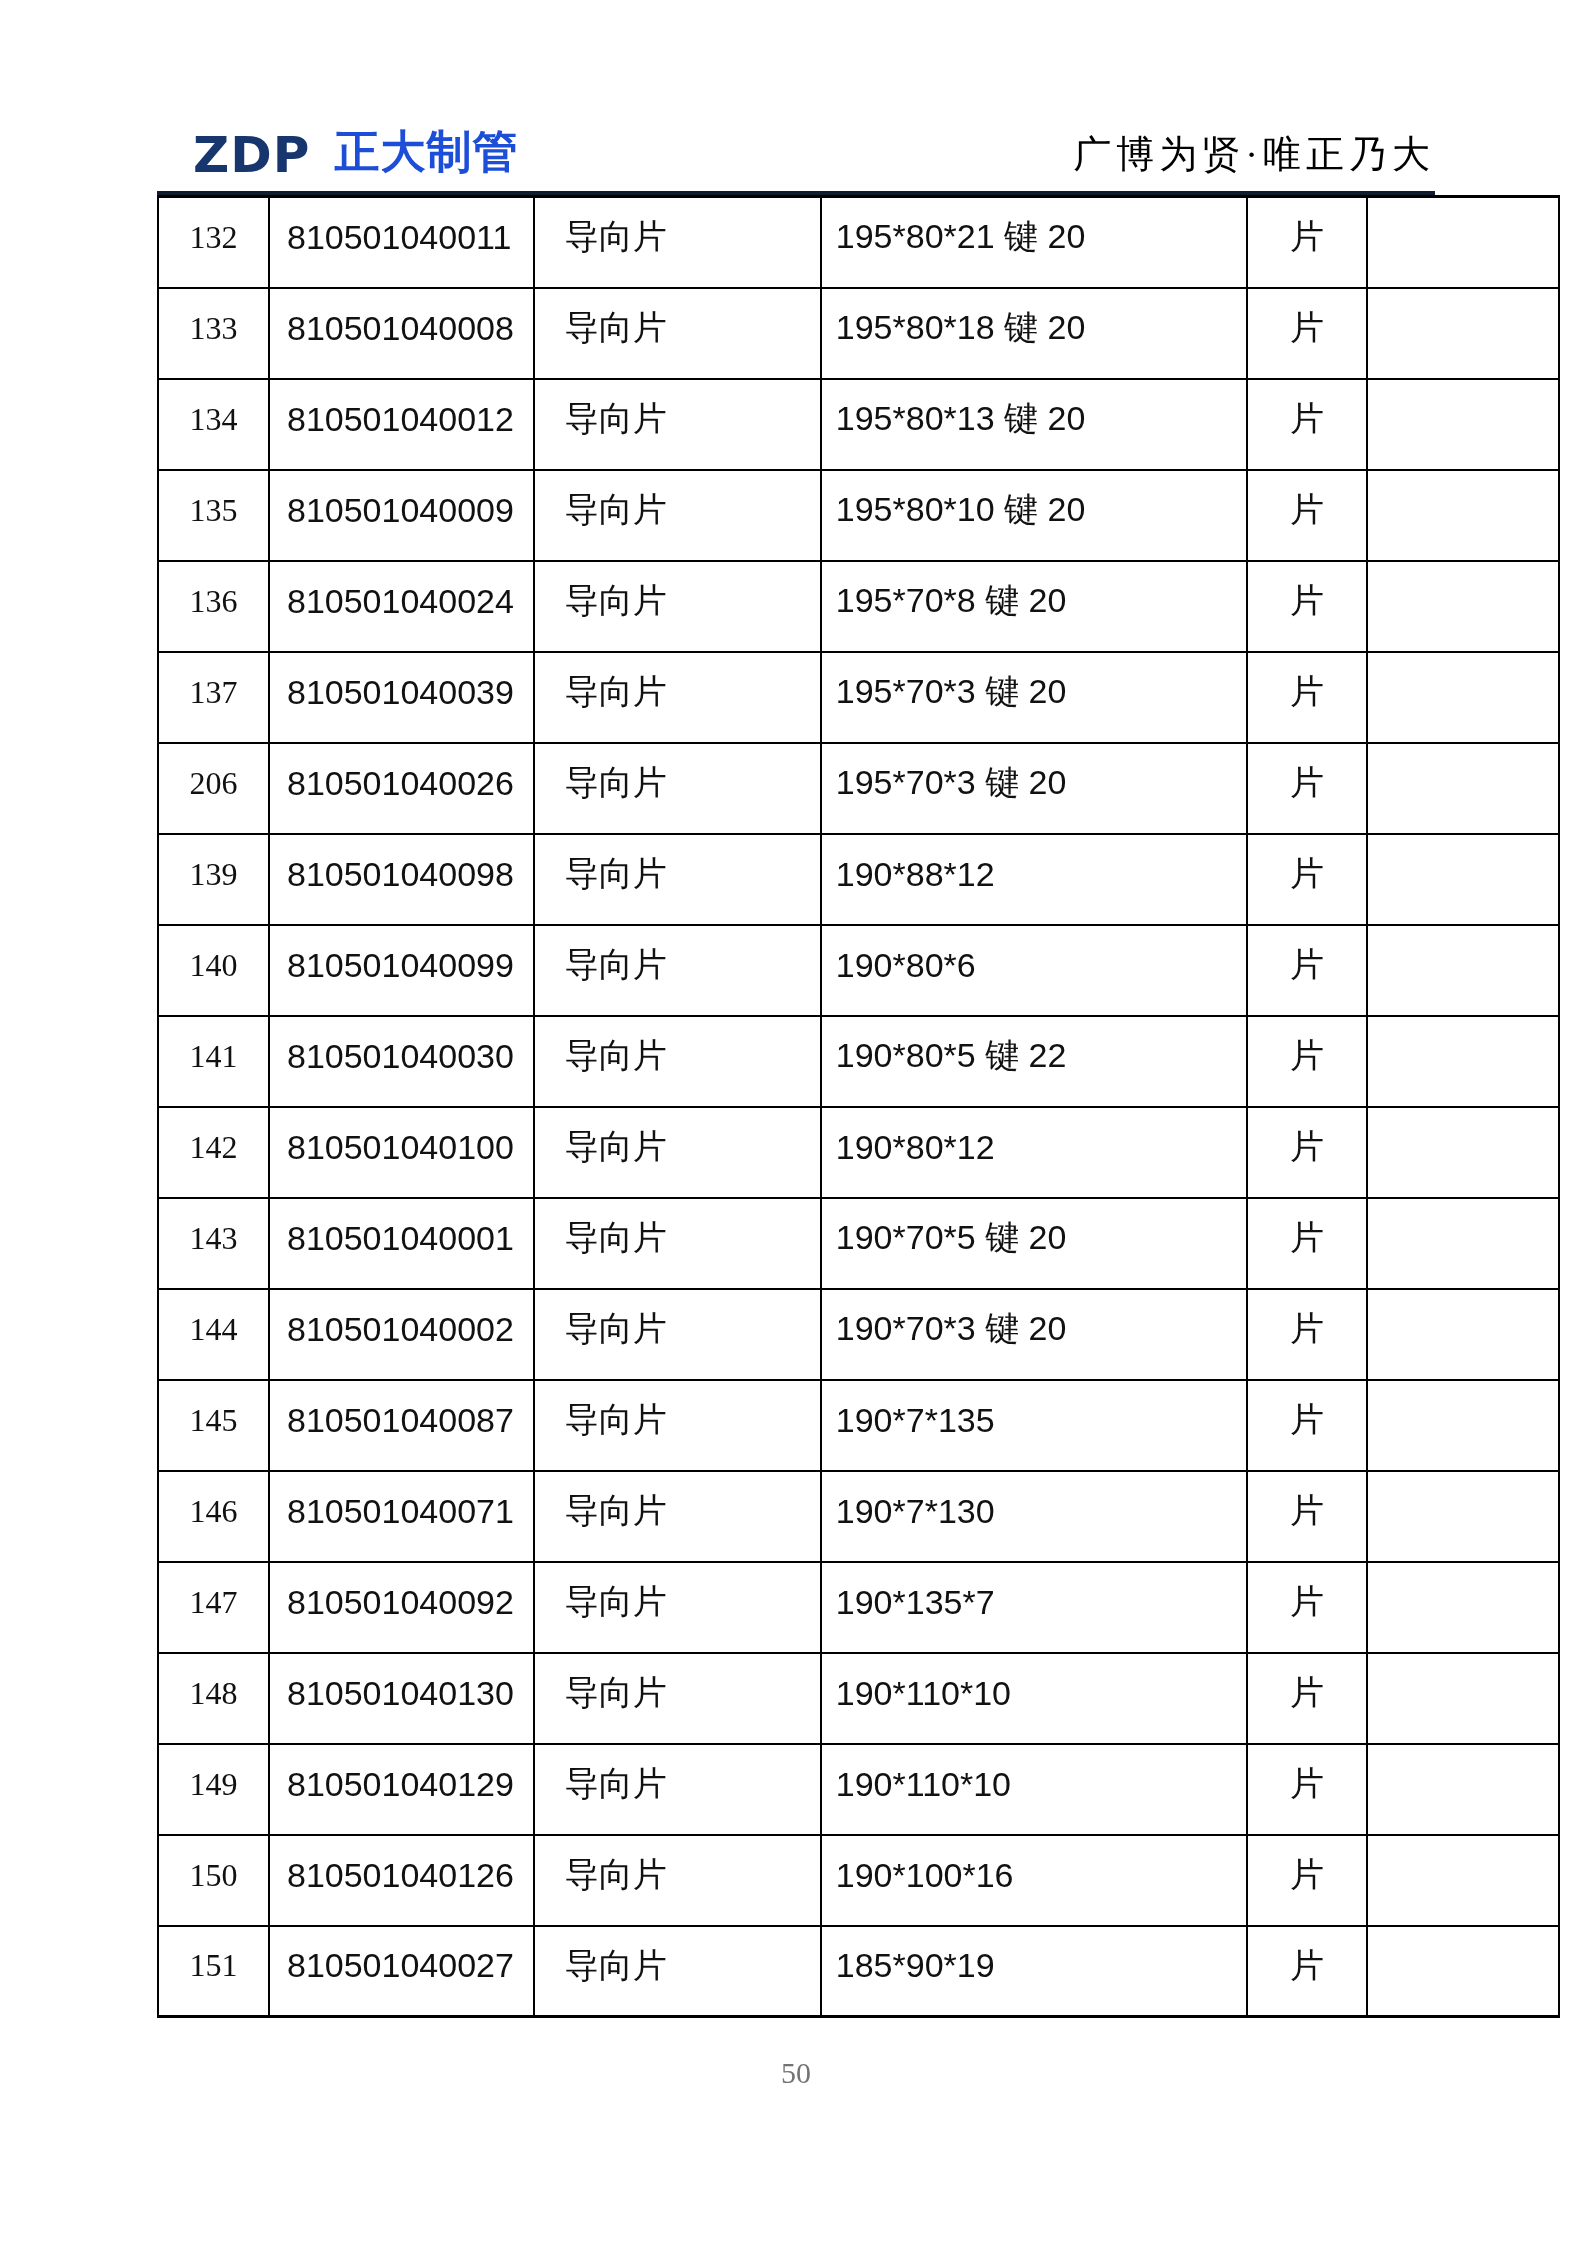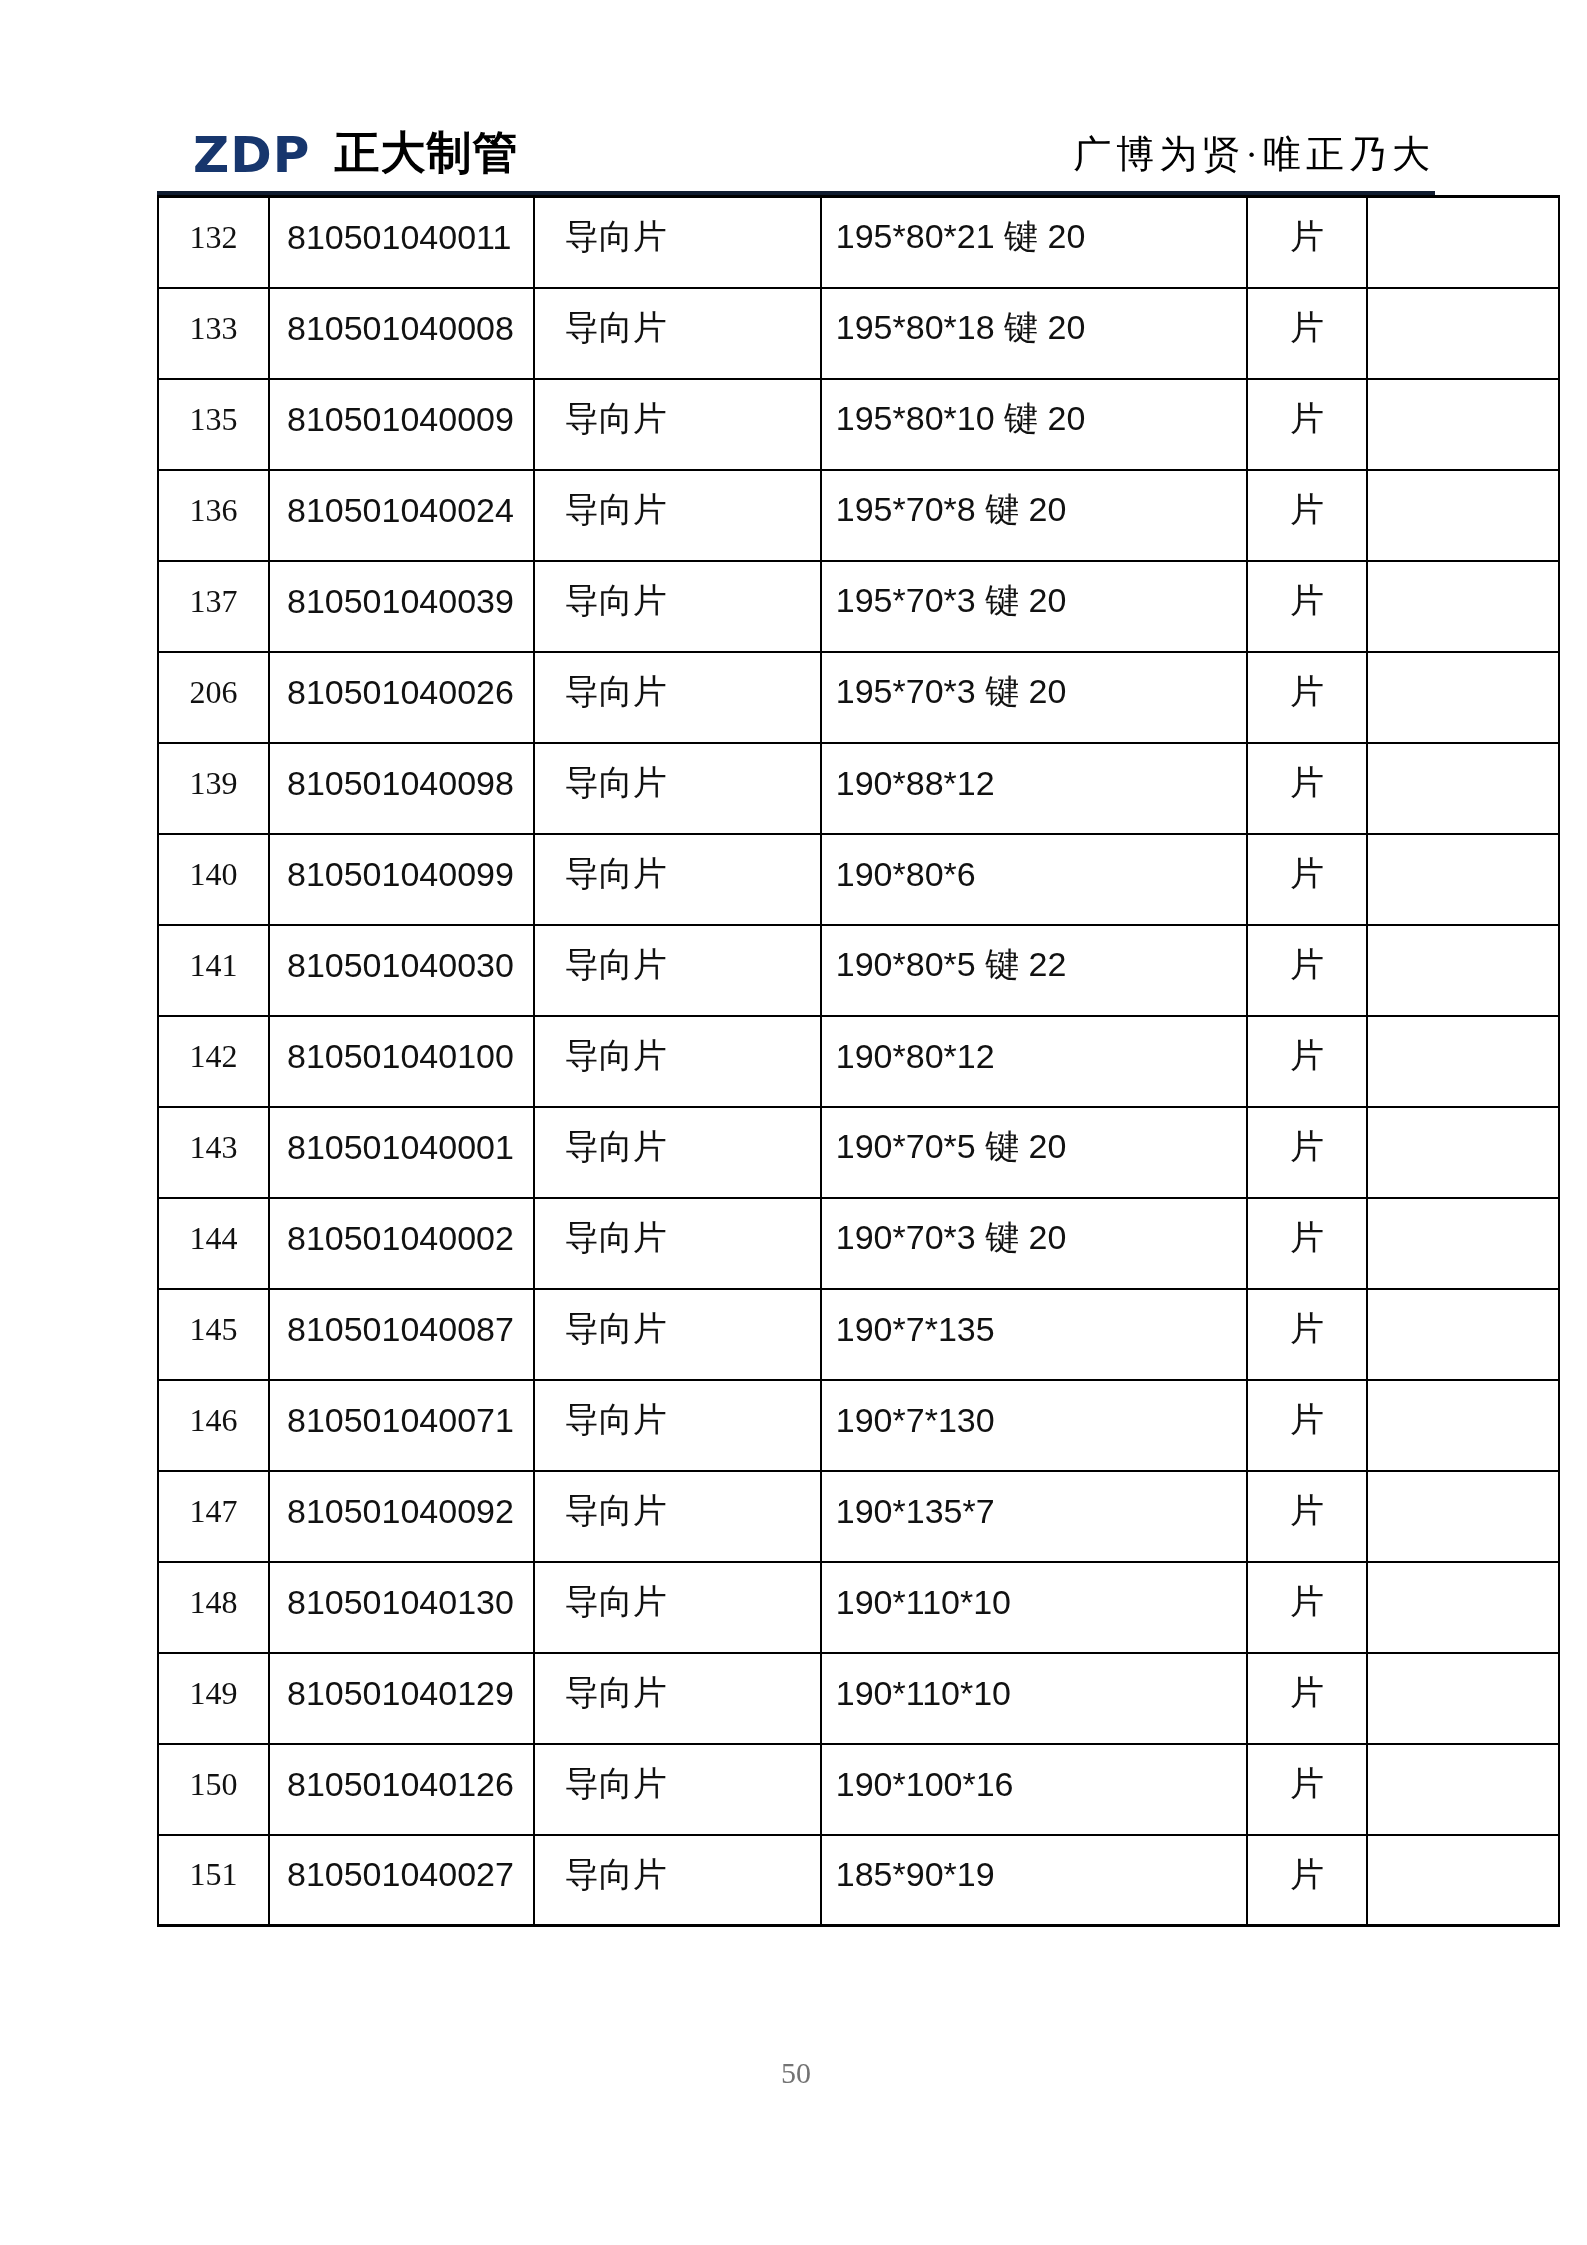--- a/index.html
+++ b/index.html
@@ -17,23 +17,23 @@
     position:absolute; left:193px; top:130px;
     display:flex; align-items:flex-start; gap:24px;
     white-space:nowrap;
   }
   .logo-zdp {
     font-family:"DejaVu Sans","Liberation Sans",sans-serif;
     font-weight:900; font-size:50px; line-height:1;
     color:#17366d; letter-spacing:1px;
   }
   .logo-company {
-    font-family:Liberation Sans, sans-serif;
+    font-family:Liberation Serif, serif;
     font-weight:900; font-size:45px; line-height:1;
-    color:#000000; letter-spacing:1px;
+    color:#1d4ed8; letter-spacing:1px;
   }
   .header-slogan {
     position:absolute; right:152px; top:134px;
     font-family:"Liberation Serif","DejaVu Serif",serif;
     font-size:38px; line-height:1.1;
     color:#000000; letter-spacing:5px;
     white-space:nowrap;
   }
   .header-rule {
     position:absolute; left:157px; top:191px;
@@ -102,20 +102,28 @@
         </tr>
         <tr>
           <td class="c1">133</td>
           <td class="c2">810501040008</td>
           <td class="c3">导向片</td>
           <td class="c4">195*80*18 键 20</td>
           <td class="c5">片</td>
           <td class="c6"></td>
         </tr>
         <tr>
+          <td class="c1">134</td>
+          <td class="c2">810501040012</td>
+          <td class="c3">导向片</td>
+          <td class="c4">195*80*13 键 20</td>
+          <td class="c5">片</td>
+          <td class="c6"></td>
+        </tr>
+        <tr>
           <td class="c1">135</td>
           <td class="c2">810501040009</td>
           <td class="c3">导向片</td>
           <td class="c4">195*80*10 键 20</td>
           <td class="c5">片</td>
           <td class="c6"></td>
         </tr>
         <tr>
           <td class="c1">136</td>
           <td class="c2">810501040024</td>

